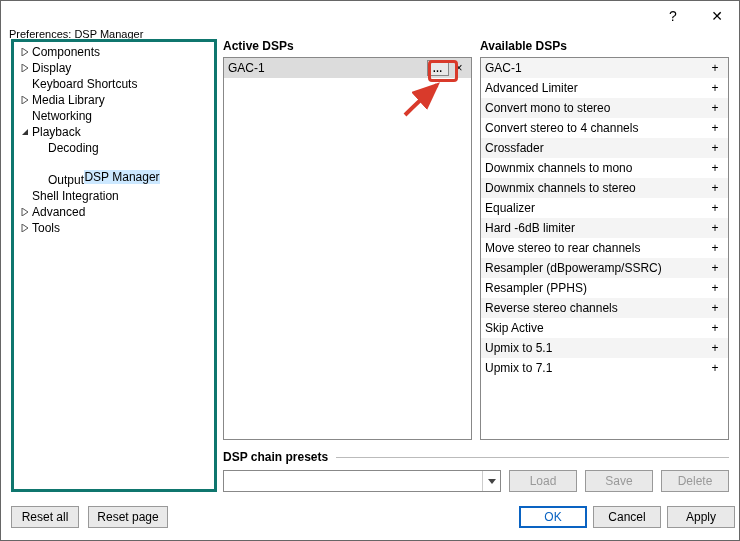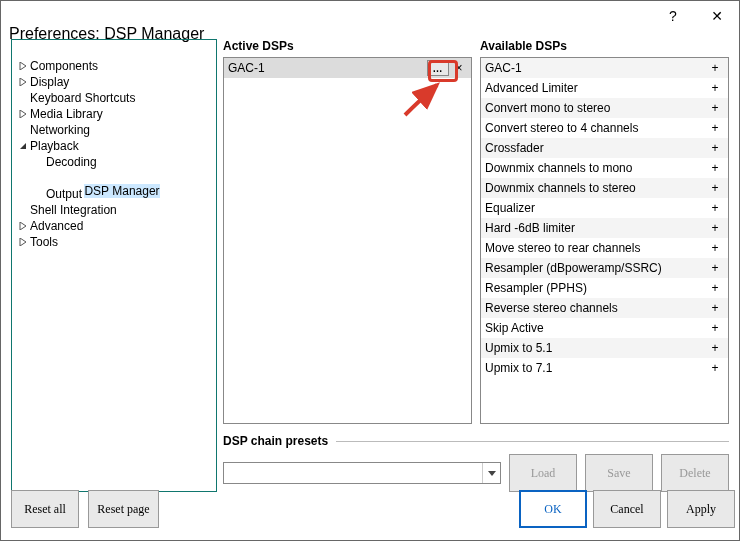--- a/index.html
+++ b/index.html
@@ -1,24 +1,24 @@
 <!DOCTYPE html>
 <html><head>
 <meta charset="utf-8">
 <style>
   * { box-sizing: border-box; }
   html, body { margin: 0; padding: 0; font-family: "Segoe UI", Tahoma, Arial, sans-serif; font-size: 12px; color: #000; }
   .window { width: 740px; height: 541px; border: 1px solid #666; background: #fff; position: relative; }
   .titlebar { height: 30px; display: flex; align-items: center; padding: 0 0 0 8px; }
-  .titlebar .title { font-size: 16px; margin-top: 36px; }
+  .titlebar .title { font-size: 11px; margin-top: 36px; }
   .titlebar .spacer { flex: 1; }
   .titlebar .sysbtn { width: 44px; height: 30px; display: flex; align-items: center; justify-content: center; cursor: pointer; font-size: 14px; }
   .titlebar .helpbtn { width: 44px; height: 30px; display: flex; align-items: center; justify-content: center; cursor: pointer; font-size: 14px; }
   .body { position: absolute; top: 38px; left: 10px; right: 10px; bottom: 48px; display: flex; gap: 6px; }
-  .treepane { width: 206px; border: 1px solid #0f766e; padding: 18px 0; overflow: hidden; }
+  .treepane { width: 206px; border: 3px solid #0f766e; padding: 2px 0; overflow: hidden; }
   .tree-item { display: flex; align-items: center; height: 16px; padding-right: 4px; cursor: pointer; }
   .tw { width: 14px; height: 14px; display: inline-flex; align-items: center; justify-content: center; flex-shrink:0; }
   .tree-label { white-space: nowrap; }
   .tree-label.selected { background: #cce8ff; }
   .rightpane { flex: 1; display: flex; flex-direction: column; }
   .columns { flex: 1; display: flex; gap: 8px; overflow: hidden; }
   .col { flex: 1; display: flex; flex-direction: column; }
   .col h3 { margin: 0 0 4px 0; font-size: 12px; font-weight: bold; }
   .listbox { flex: 1; border: 1px solid #888; background: #fff; overflow: hidden; }
   .row { display: flex; align-items: center; height: 20px; padding: 0 4px; }
@@ -28,21 +28,21 @@
   .row .act { width: 18px; text-align: center; cursor: pointer; font-size: 12px; line-height: 1; }
   .active-row.selected { background: #dcdcdc; }
   .ellipsis-btn { width: 22px; height: 16px; border: 1px solid #888; background: #e9e9e9; display: inline-flex; align-items: center; justify-content: center; font-weight: bold; font-size: 10px; cursor: pointer; margin-right: 2px; letter-spacing:1px; }
   .close-x { width: 16px; text-align: center; cursor: pointer; }
   .presets { margin-top: 10px; }
   .fieldset-label { display: flex; align-items: center; font-weight: bold; font-size: 12px; margin-bottom: 6px; }
   .fieldset-label .line { flex: 1; height: 1px; background: #bbb; margin-left: 8px; }
   .presets-row { display: flex; align-items: center; gap: 8px; }
   .combo { flex: 1; height: 22px; border: 1px solid #888; position: relative; background: #fff; cursor: pointer; }
   .combo .arrow { position: absolute; right: 0; top: 0; bottom: 0; width: 18px; border-left: 1px solid #ccc; display: flex; align-items: center; justify-content: center; }
-  .btn { min-width: 68px; height: 38px; border: 1px solid #999; background: #e9e9e9; display: inline-flex; align-items: center; justify-content: center; cursor: pointer; padding: 0 8px; font-family: Liberation Serif, serif; }
+  .btn { min-width: 68px; height: 22px; border: 1px solid #999; background: #e9e9e9; display: inline-flex; align-items: center; justify-content: center; cursor: pointer; padding: 0 8px; }
   .btn.disabled { color: #999; cursor: default; }
   .btn.default { border: 2px solid #0a63c2; color: #0a63c2; background: #fff; }
   .footer { position: absolute; left: 10px; right: 4px; bottom: 12px; display: flex; align-items: center; }
   .footer .spacer { flex: 1; }
   .footer .btn { margin-left: 6px; }
   .left-buttons .btn { margin-right: 6px; margin-left: 0; }
   .callout-box { position: absolute; border: 3px solid #d93a2b; border-radius: 4px; pointer-events: none; }
   .callout-arrow { position: absolute; pointer-events: none; }
 </style>
 </head>

